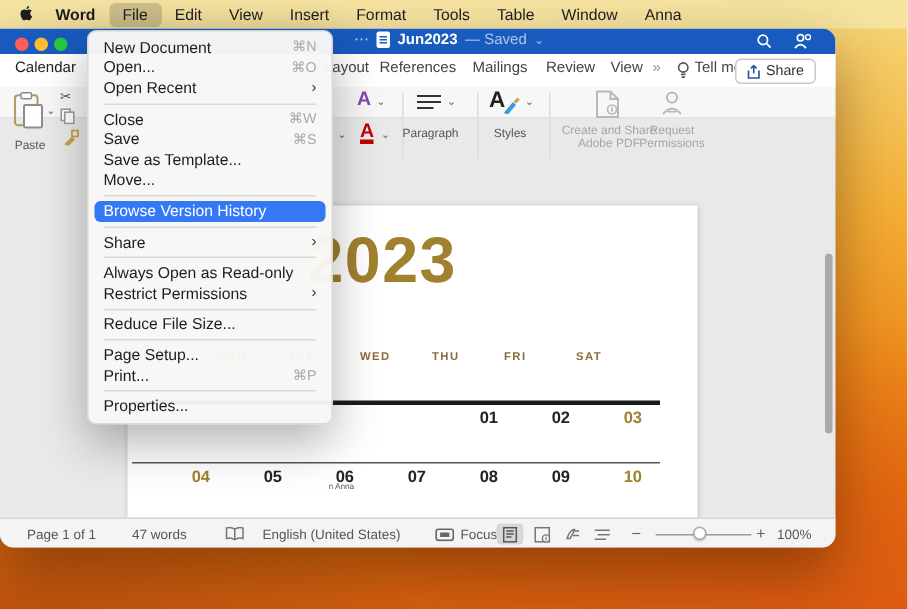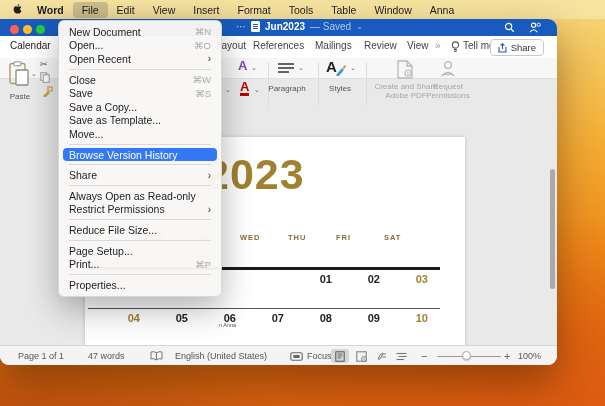--- a/index.html
+++ b/index.html
@@ -321,23 +321,20 @@
     <div class="sep"></div>
     <div class="mi">
       <span>Close</span>
       <span class="short">⌘W</span>
     </div>
     <div class="mi">
       <span>Save</span>
       <span class="short">⌘S</span>
     </div>
     <div class="mi">
-      <span>Save a Copy...</span>
-    </div>
-    <div class="mi">
       <span>Save as Template...</span>
     </div>
     <div class="mi">
       <span>Move...</span>
     </div>
     <div class="sep"></div>
     <div class="mi hl">
       <span>Browse Version History</span>
     </div>
     <div class="sep"></div>

